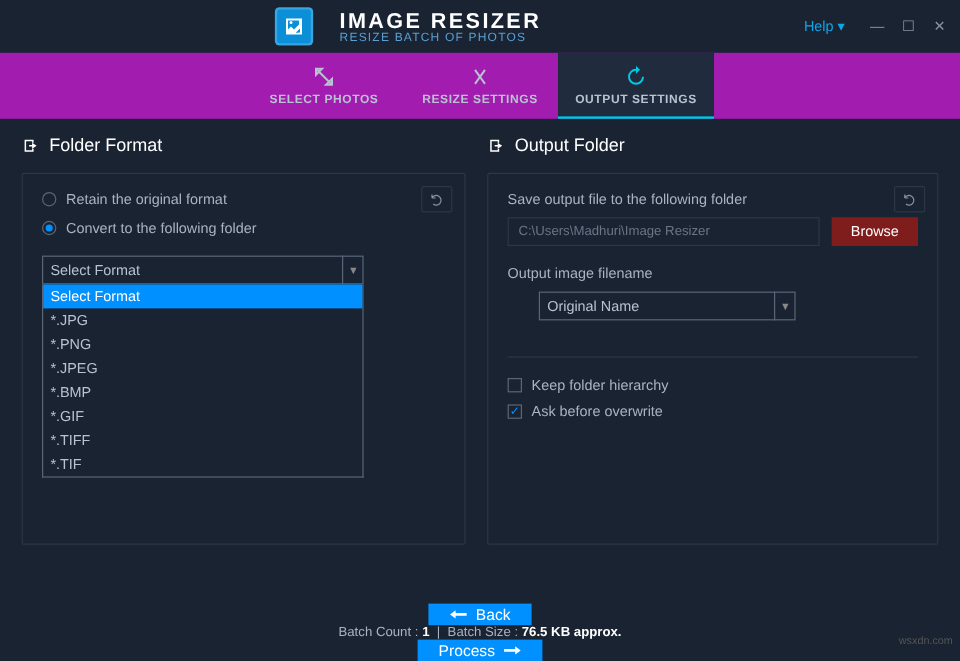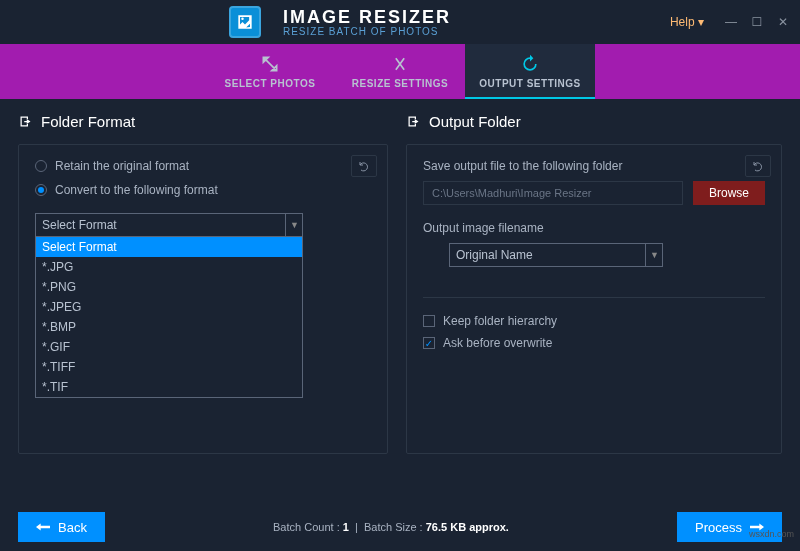--- a/index.html
+++ b/index.html
@@ -7,21 +7,21 @@
     
     
     .titlebar { height: 44px; background: #1a2332; display: flex; align-items: center; padding: 0 10px; }
     .titlebar-center { flex: 1; display: flex; align-items: center; justify-content: center; gap: 22px; }
     .app-logo { width: 32px; height: 32px; background: #0a8fd8; border-radius: 4px; display: flex; align-items: center; justify-content: center; box-shadow: inset 0 0 0 2px rgba(255,255,255,.2); }
     .app-logo svg { width: 20px; height: 20px; fill: #fff; }
     .titlebar-title { display: flex; flex-direction: column; }
     .app-title { color: #fff; font-size: 18px; font-weight: bold; letter-spacing: 2px; line-height: 1; }
     .app-subtitle { color: #5a9fd4; font-size: 10px; letter-spacing: 1px; }
     .titlebar-right { display: flex; align-items: center; gap: 14px; }
-    .help-link { color: #fdba74; font-size: 12px; cursor: pointer; }
+    .help-link { color: #0ea5e9; font-size: 12px; cursor: pointer; }
     .win-controls { display: flex; gap: 12px; margin-left:6px;}
     .win-btn { width: 14px; height: 14px; cursor: pointer; display: flex; align-items: center; justify-content: center; color: #8a93a0; font-size: 12px; }
     
     
     .tab-row { height: 55px; background: #a21caf; display: flex; justify-content: center; gap: 0; border-bottom: 0; }
     .tab { width: 130px; display: flex; flex-direction: column; align-items: center; justify-content: center; gap: 4px; cursor: pointer; color: #b8c2d0; position: relative; }
     .tab.active { background: #202b3d; }
     .tab.active::after { content: ""; position: absolute; bottom: 0; left: 0; right: 0; height: 2px; background: #00c8e6; }
     .tab svg { width: 20px; height: 20px; fill: currentColor; }
     .tab.active svg { fill: #00c8e6; }
@@ -54,21 +54,21 @@
     .text-input { width: 260px; height: 24px; border: 1px solid #2c3746; background: transparent; color: #6a7586; font-size: 11px; padding: 0 8px; }
     .row-flex { display: flex; gap: 10px; align-items: center; margin-bottom: 16px; }
     .browse-btn { background: #7f1d1d; color: #fff; border: none; height: 24px; padding: 0 16px; font-size: 12px; cursor: pointer; }
     
     .chk-row { display: flex; align-items: center; gap: 8px; font-size: 12px; margin-bottom: 8px; color:#a9b3c2;}
     .chk { width: 12px; height: 12px; border: 1px solid #5a6578; display: inline-flex; align-items: center; justify-content: center; font-size: 10px; color: #0090ff; }
     
     .sep { height: 1px; background: #2c3746; margin: 30px 0 16px 0; }
     
     
-    .footer { position: absolute; bottom: 0; left: 0; right: 0; height: 48px; display: flex; align-items: center; justify-content: space-between; padding: 0 18px; }
+    .footer { position: absolute; bottom: 0; left: 0; right: 0; height: 48px; display: flex; align-items: center; justify-content: space-between; padding: 0 18px; flex-direction: column; }
     .nav-btn { display: flex; align-items: center; gap: 8px; background: #0090ff; color: #fff; border: none; height: 30px; padding: 0 18px; font-size: 13px; cursor: pointer; }
     .nav-btn svg { width: 14px; height: 10px; fill: #fff; }
     .status { font-size: 11px; color: #a9b3c2; }
     .status b { color: #fff; font-weight: bold; }
     
     .watermark { position: absolute; bottom: 12px; right: 6px; font-size: 9px; color: #555; }
     
     .select-filename { width: 240px; padding-left: 26px; }
   </style>
 </head>
@@ -132,21 +132,21 @@
         <svg viewBox="0 0 24 24">
             <path d="M4 10a8 8 0 1 1 2 10M4 10V4m0 6h6"></path>
           </svg>
       </button>
       <div class="radio-row">
         <span class="radio"></span>
         <span>Retain the original format</span>
       </div>
       <div class="radio-row">
         <span class="radio checked"></span>
-        <span>Convert to the following format</span>
+        <span>Convert to the following folder</span>
       </div>
       <div style="height:6px"></div>
       <div class="select-box">
         <div class="select-head">
           <span>Select Format</span>
           <span class="select-caret">▼</span>
         </div>
         <div class="dropdown">
           <div class="dropdown-item highlight">Select Format</div>
           <div class="dropdown-item">*.JPG</div>

